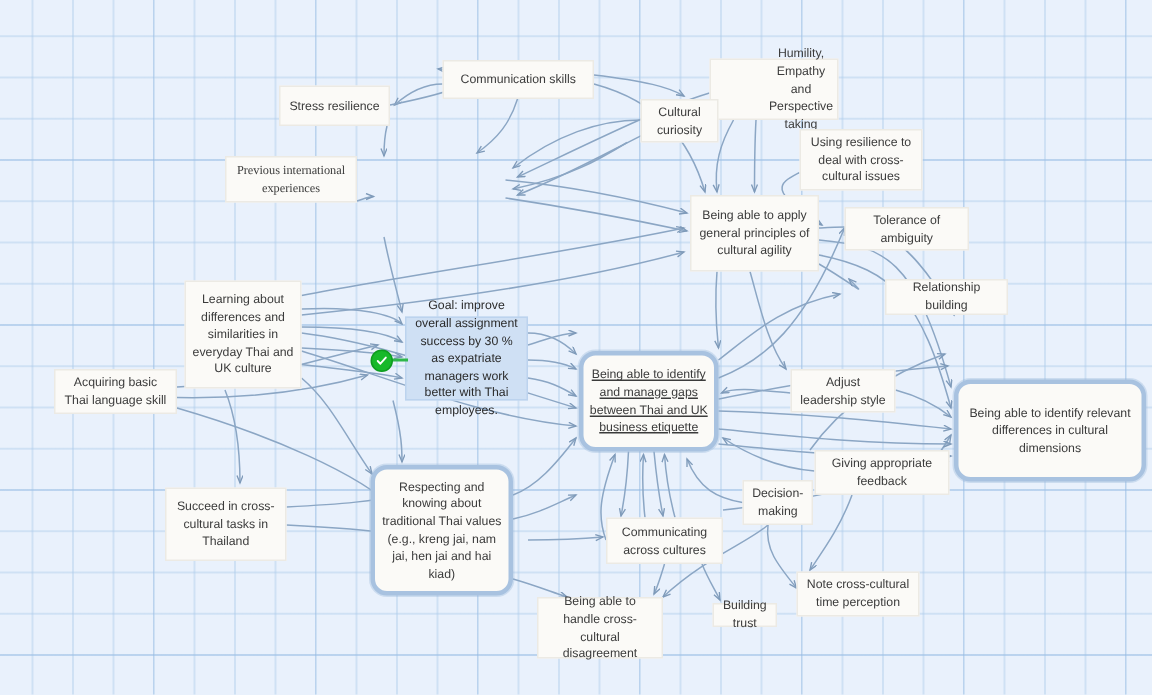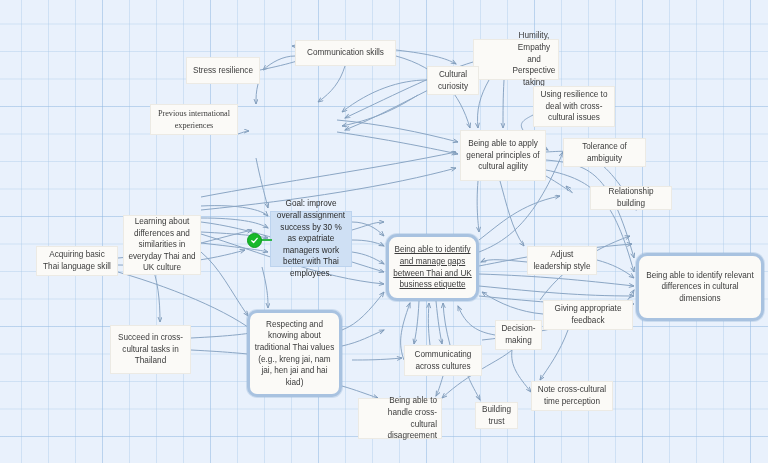--- a/index.html
+++ b/index.html
@@ -151,28 +151,28 @@
 
   <div class="node" style="left:186px;top:57px;width:74px;height:27px;">Stress resilience</div>
   <div class="node" style="left:295px;top:40px;width:101px;height:26px;">Communication skills</div>
   <div class="node" style="left:473px;top:39px;width:86px;height:41px;padding-left:40px;">Humility, Empathy and Perspective taking</div>
   <div class="node" style="left:427px;top:66px;width:52px;height:29px;">Cultural curiosity</div>
   <div class="node" style="left:533px;top:86px;width:82px;height:41px;">Using resilience to deal with cross-cultural issues</div>
   <div class="node" style="left:150px;top:104px;width:88px;height:31px;font-family:Liberation Serif, serif;">Previous international experiences</div>
   <div class="node" style="left:460px;top:130px;width:86px;height:51px;">Being able to apply general principles of cultural agility</div>
   <div class="node" style="left:563px;top:138px;width:83px;height:29px;">Tolerance of ambiguity</div>
   <div class="node" style="left:569px;top:186px;width:82px;height:24px;margin-left:21px;">Relationship building</div>
-  <div class="node" style="left:123px;top:187px;width:78px;height:60px;margin-top:28px;">Learning about differences and similarities in everyday Thai and UK culture</div>
+  <div class="node" style="left:123px;top:187px;width:78px;height:72px;">Learning about differences and similarities in everyday Thai and UK culture</div>
   <div class="node goal" style="left:270px;top:211px;width:82px;height:56px;">Goal: improve overall assignment success by 30 % as expatriate managers work better with Thai employees.</div>
   <div class="node hl" style="left:386px;top:234px;width:93px;height:67px;text-decoration:underline;">Being able to identify and manage gaps between Thai and UK business etiquette</div>
   <div class="node" style="left:527px;top:246px;width:70px;height:29px;">Adjust leadership style</div>
   <div class="node hl" style="left:636px;top:253px;width:128px;height:68px;">Being able to identify relevant differences in cultural dimensions</div>
   <div class="node" style="left:36px;top:246px;width:82px;height:30px;">Acquiring basic Thai language skill</div>
   <div class="node" style="left:543px;top:300px;width:90px;height:30px;">Giving appropriate feedback</div>
   <div class="node" style="left:495px;top:320px;width:47px;height:30px;">Decision-making</div>
-  <div class="node hl" style="left:247px;top:310px;width:95px;height:87px;border-radius:10px;">Respecting and knowing about traditional Thai values (e.g., kreng jai, nam jai, hen jai and hai kiad)</div>
+  <div class="node hl" style="left:247px;top:310px;width:95px;height:87px;">Respecting and knowing about traditional Thai values (e.g., kreng jai, nam jai, hen jai and hai kiad)</div>
   <div class="node" style="left:110px;top:325px;width:81px;height:49px;">Succeed in cross-cultural tasks in Thailand</div>
   <div class="node" style="left:404px;top:345px;width:78px;height:31px;">Communicating across cultures</div>
   <div class="node" style="left:531px;top:381px;width:82px;height:30px;">Note cross-cultural time perception</div>
-  <div class="node" style="left:358px;top:398px;width:84px;height:41px;text-align:right;">Being able to handle cross-cultural disagreement</div>
-  <div class="node" style="left:475px;top:402px;width:43px;height:27px;text-align:center;">Building trust</div>
+  <div class="node" style="left:358px;top:398px;width:84px;height:41px;">Being able to handle cross-cultural disagreement</div>
+  <div class="node" style="left:475px;top:402px;width:43px;height:16px;text-align:center;">Building trust</div>
 
 </div>
 
 </body></html>

